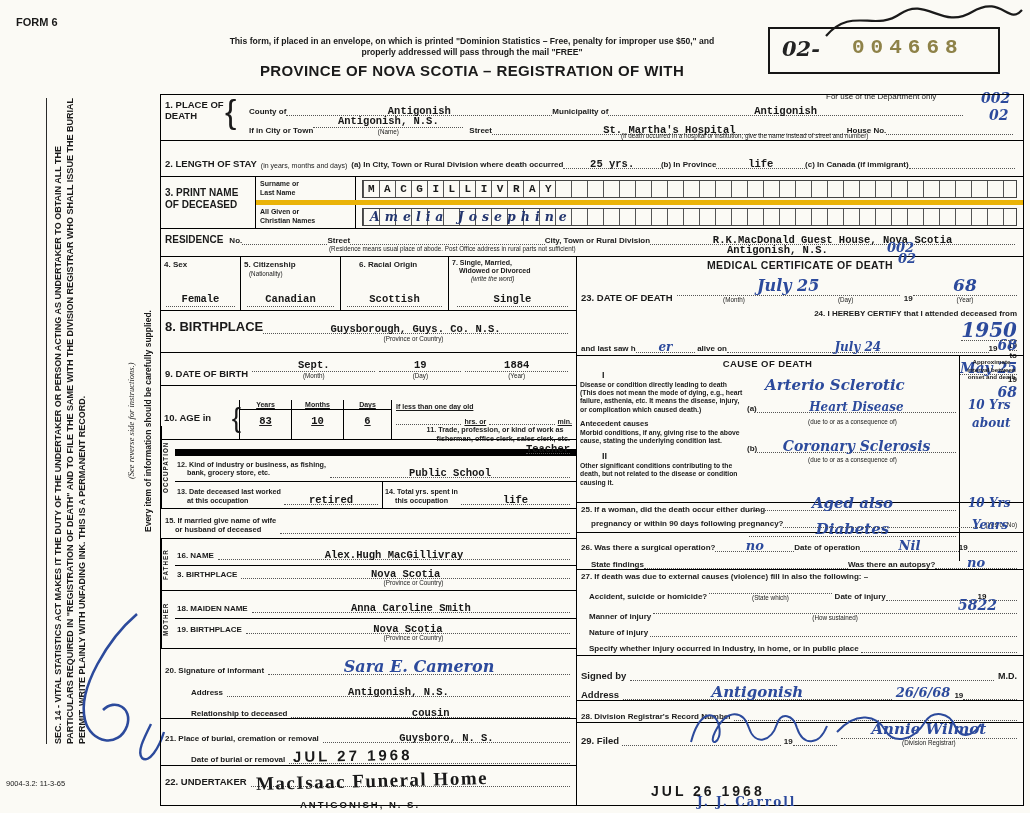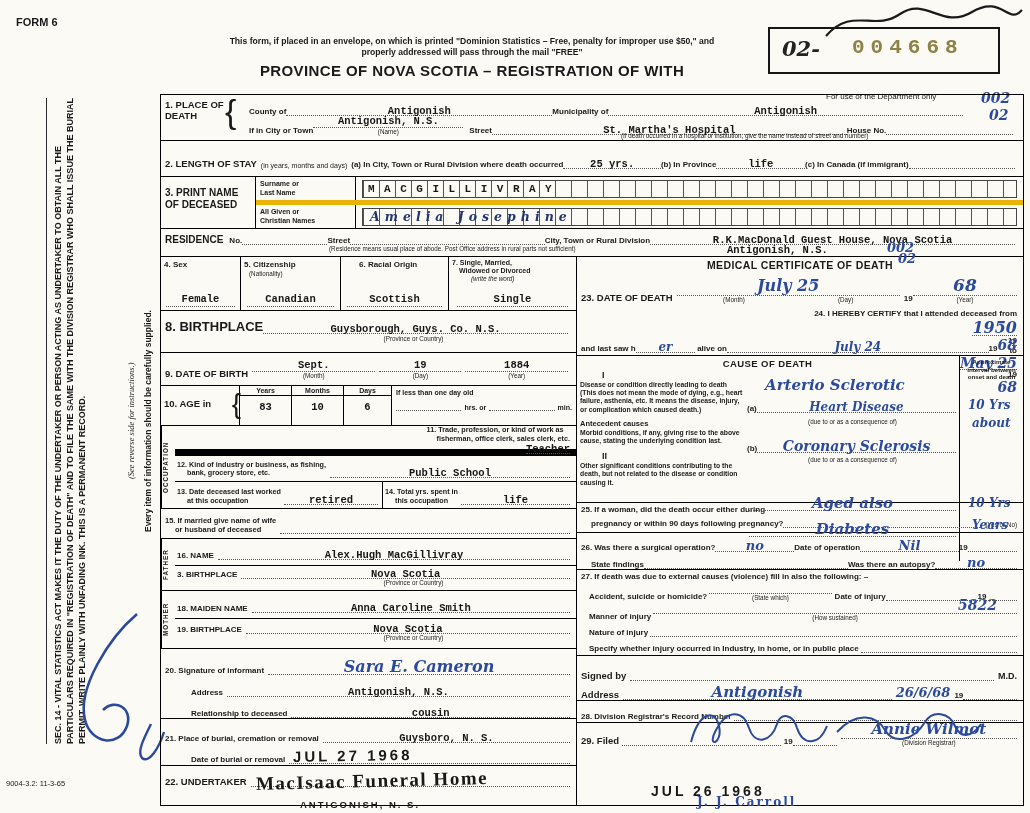--- a/index.html
+++ b/index.html
@@ -205,21 +205,21 @@
             </span>
             <span class="stack" style="flex:1;margin-left:4px;">
               <span class="fl">
                   <span class="typed">1884</span>
                 </span>
               <span class="xs">(Year)</span>
             </span>
           </div>
         </div>
 
-        <div class="abs" style="left:0;top:129px;width:415px;height:40px;border-bottom:1px solid #000;display:flex;">
+        <div class="abs" style="left:0;top:143px;width:415px;height:40px;border-bottom:1px solid #000;display:flex;text-decoration:underline;">
           <div style="width:78px;position:relative;">
             <span class="b" style="position:absolute;left:3px;top:12px;font-size:9.5px;">10. AGE in</span>
             <span style="position:absolute;right:-2px;top:2px;font-size:28px;font-weight:400;">{</span>
           </div>
           <div style="width:52px;border-left:1px solid #000;display:flex;flex-direction:column;">
             <span class="sm" style="text-align:center;border-bottom:1px solid #000;padding:1px 0;">Years</span>
             <span class="typed" style="text-align:center;margin-top:5px;">83</span>
           </div>
           <div style="width:52px;border-left:1px solid #000;display:flex;flex-direction:column;">
             <span class="sm" style="text-align:center;border-bottom:1px solid #000;padding:1px 0;">Months</span>
@@ -399,21 +399,21 @@
                 </span>
               <span class="xs">(Year)</span>
             </span>
           </div>
         </div>
 
         <div style="height:48px;padding:2px 6px 0 4px;">
           <div class="row" style="height:22px;flex-direction:column;">
             <span class="lbl">24. I HEREBY CERTIFY that I attended deceased from</span>
             <span class="fill">
-                <span class="hw" style="font-size:16px;">1950</span>
+                <span class="hw" style="font-size:20px;">1950</span>
               </span>
             <span class="lbl">19</span>
             <span class="fill" style="flex:.3;"></span>
             <span class="lbl" style="margin-left:2px;">to</span>
             <span class="fill" style="flex:.9;">
                 <span class="hw" style="font-size:14px;">May 25</span>
               </span>
             <span class="lbl">19</span>
             <span class="hw" style="font-size:14px;">68</span>
           </div>

